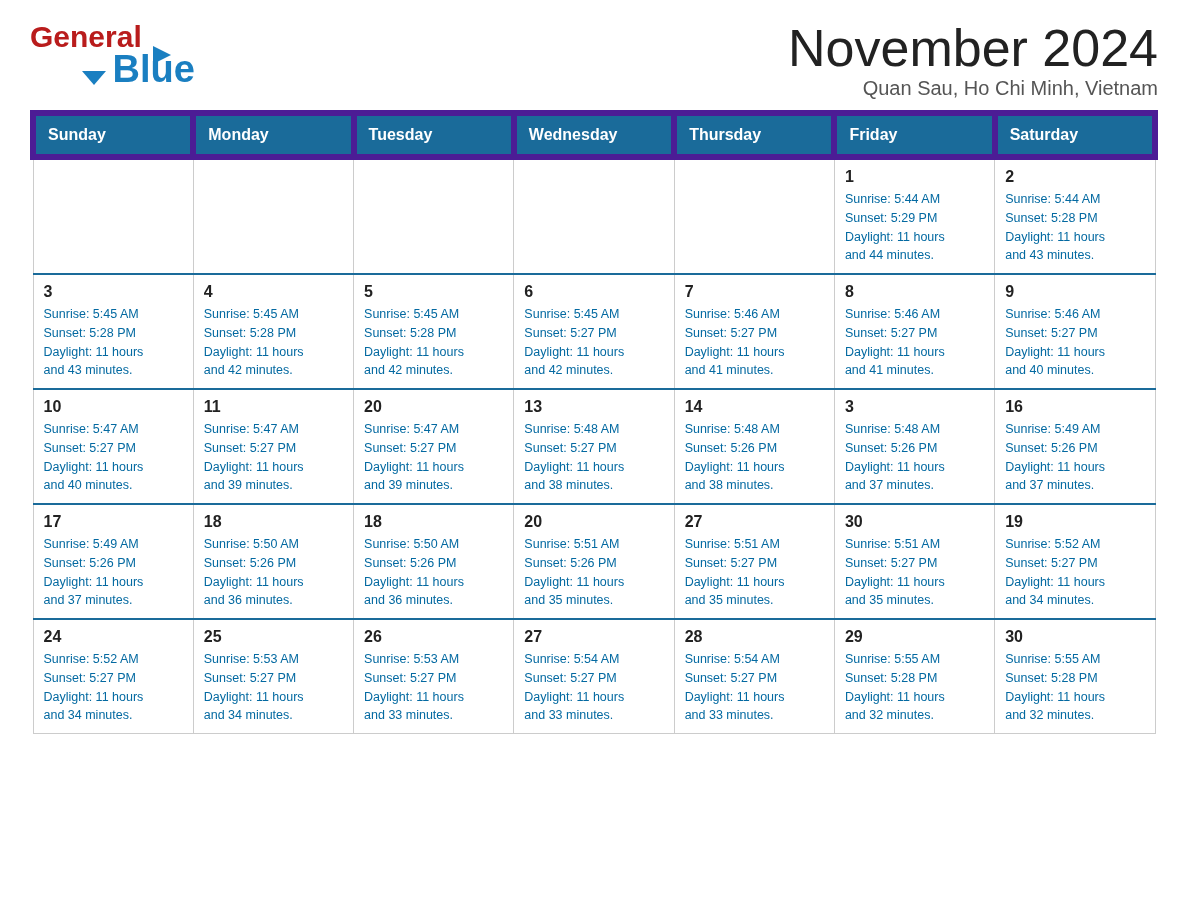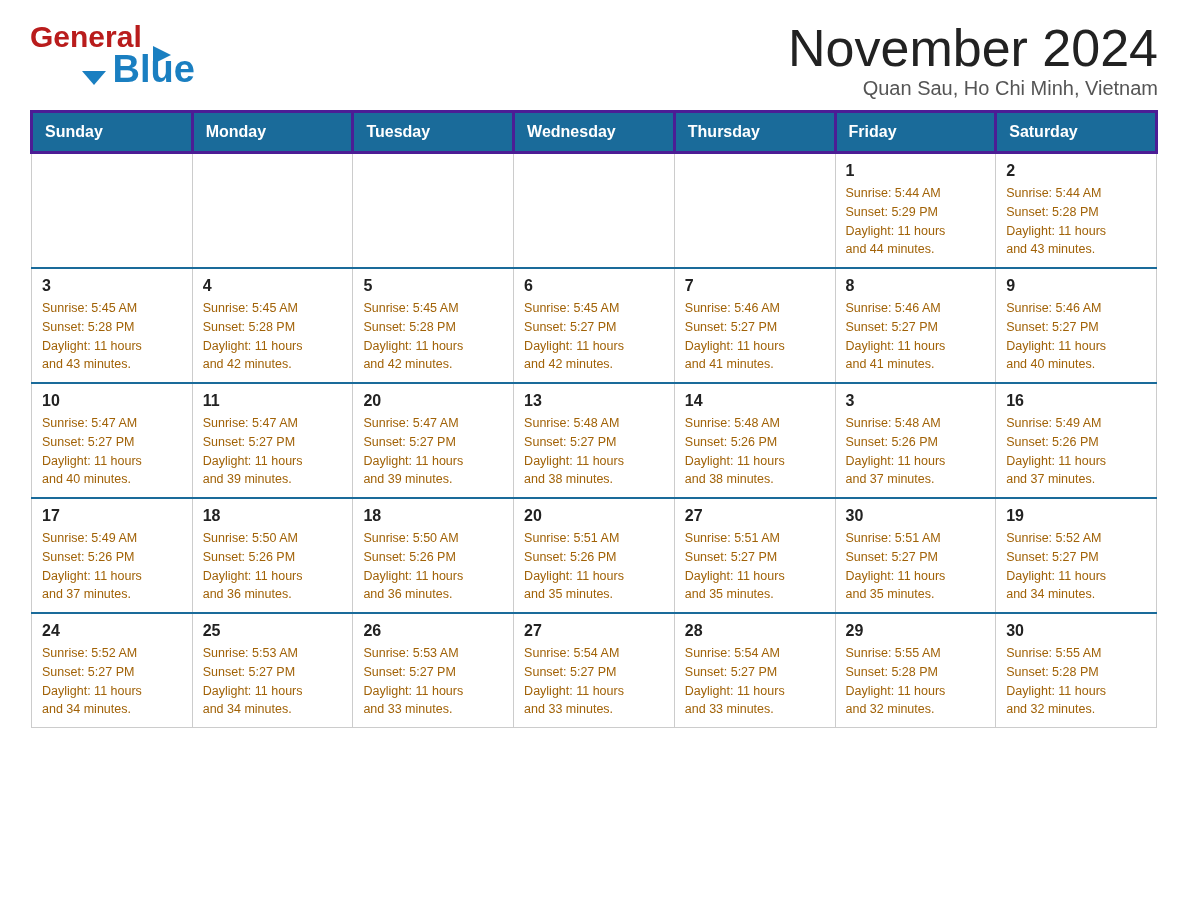--- a/index.html
+++ b/index.html
@@ -34,21 +34,21 @@
       border-collapse: collapse;
       margin-top: 10px;
     }
     .calendar th {
       background: #1a6b9a;
       color: #fff;
       font-size: 16px;
       font-weight: bold;
       padding: 10px 12px;
       text-align: left;
-      border: 3px solid #4c1d95;
+      border: 6px solid #4c1d95;
     }
     .calendar td {
       border: 1px solid #ccc;
       vertical-align: top;
       padding: 8px 10px;
       width: calc(100% / 7);
       min-height: 110px;
       font-size: 13px;
       color: #333;
       background: #fff;
@@ -61,21 +61,21 @@
     }
     .day-number {
       font-size: 16px;
       font-weight: bold;
       color: #222;
       display: block;
       margin-bottom: 4px;
     }
     .day-info {
       font-size: 12.5px;
-      color: #a16207;
+      color: #0369a1;
       line-height: 1.5;
     }
     .empty-cell {
       background: #f9f9f9;
     }
     
     .logo-container {
       display: flex;
       flex-direction: column;
       align-items: flex-start;

